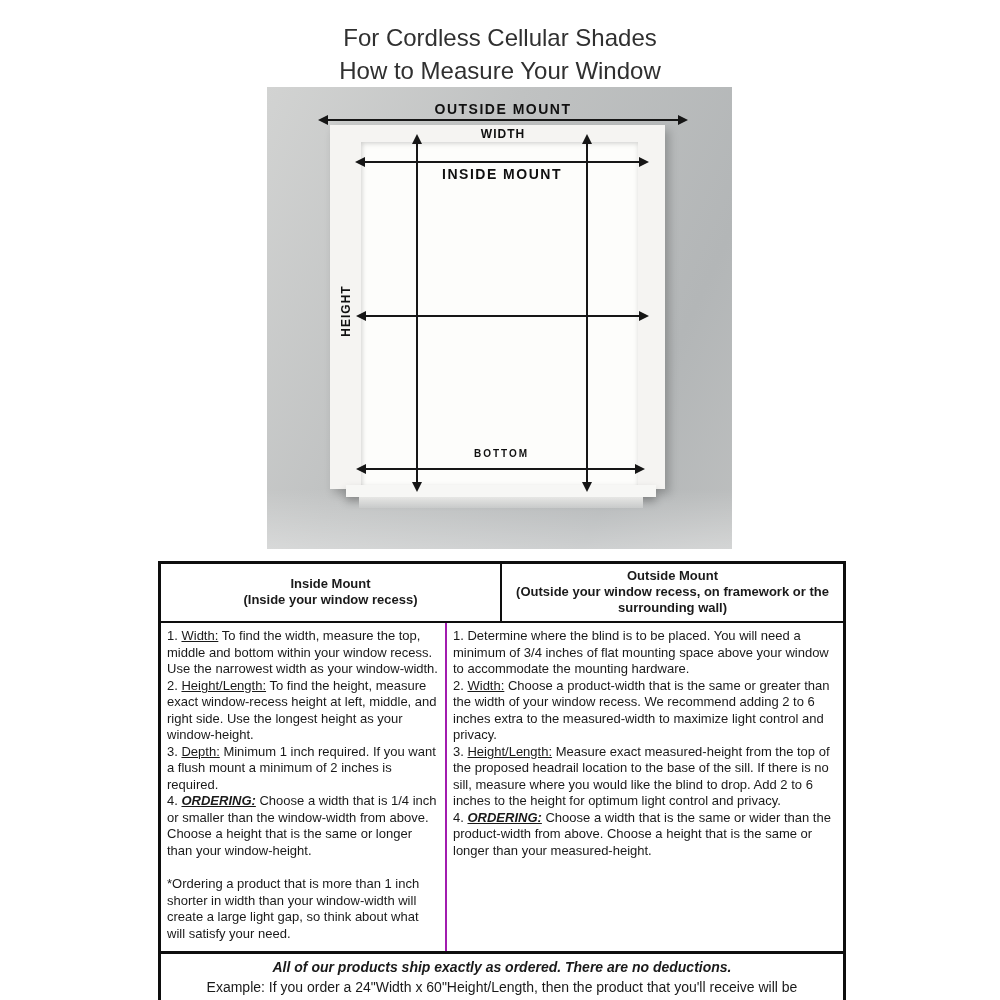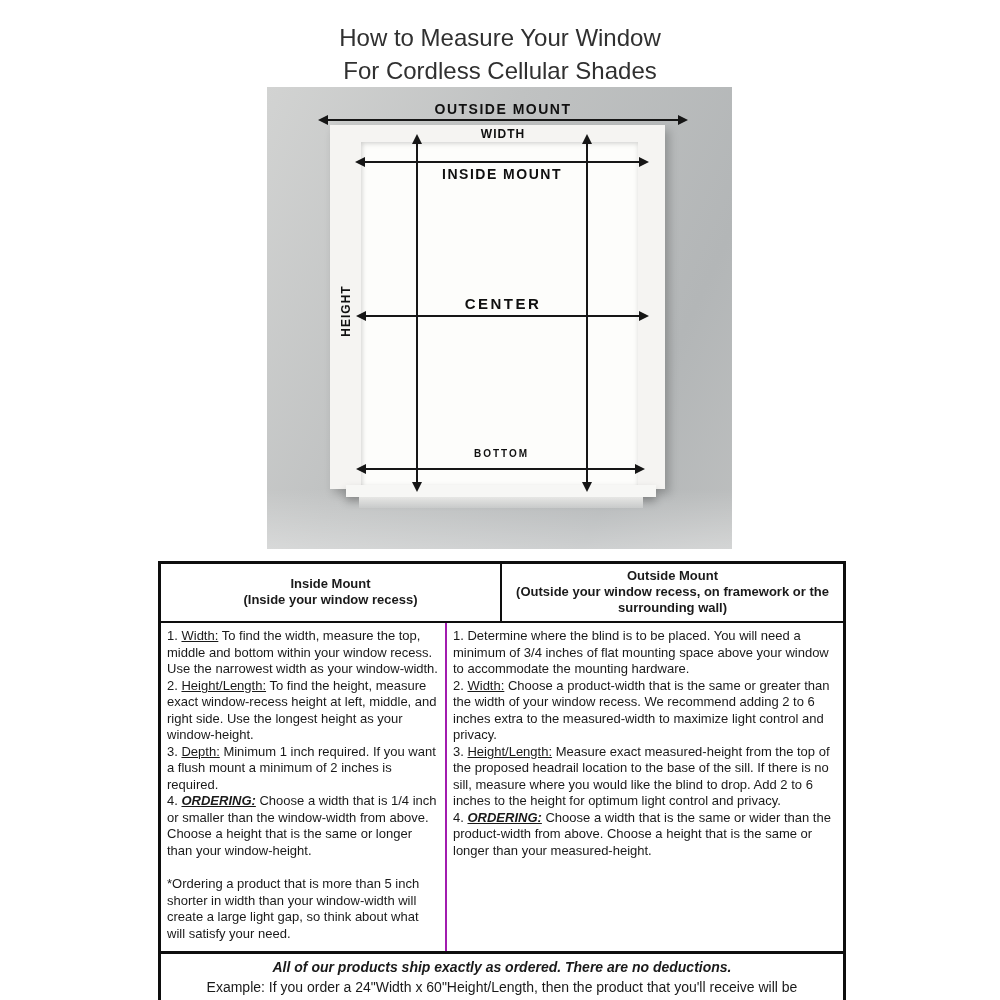--- a/index.html
+++ b/index.html
@@ -70,42 +70,41 @@
   .b { font-weight:bold;font-style:italic; }
   .tfoot { border-top:3px solid #0e0e0e; text-align:center; padding:3px 12px 9px;
            font-size:14px; line-height:20px; }
 </style>
 </head>
 <body>
 
 <div class="page">
 
   <div class="title">
+    <div>For Cordless Cellular Shades</div>
     <div>How to Measure Your Window</div>
-    <div>For Cordless Cellular Shades</div>
   </div>
 
   <div class="photo">
     <div class="frame"></div>
     <div class="recess"></div>
     <div class="sill"></div>
     <div class="sill-fascia"></div>
 
     <div class="h-arrow arr-outside"></div>
     <div class="h-arrow arr-inside"></div>
     <div class="h-arrow arr-center"></div>
     <div class="h-arrow arr-bottom"></div>
     <div class="v-arrow arr-v1"></div>
     <div class="v-arrow arr-v2"></div>
 
     <div class="lbl lbl-outside">OUTSIDE MOUNT</div>
     <div class="lbl lbl-width">WIDTH</div>
     <div class="lbl lbl-inside">INSIDE MOUNT</div>
     <div class="lbl lbl-height">HEIGHT</div>
-    <div class="lbl lbl-center">CENTER</div>
     <div class="lbl lbl-bottom">BOTTOM</div>
   </div>
 
   <div class="mtable">
     <div class="thead">
       <div class="th th-left">
         <div>Inside Mount</div>
         <div>(Inside your window recess)</div>
       </div>
       <div class="th th-right">
@@ -113,21 +112,21 @@
         <div>(Outside your window recess, on framework or the surrounding wall)</div>
       </div>
     </div>
 
     <div class="tbody">
       <div class="td td-left">
         <p class="item"><span>1.</span> <span class="u">Width:</span> <span>To find the width, measure the top, middle and bottom within your window recess. Use the narrowest width as your window-width.</span></p>
         <p class="item"><span>2.</span> <span class="u">Height/Length:</span> <span>To find the height, measure exact window-recess height at left, middle, and right side. Use the longest height as your window-height.</span></p>
         <p class="item"><span>3.</span> <span class="u">Depth:</span> <span>Minimum 1 inch required. If you want a flush mount a minimum of 2 inches is required.</span></p>
         <p class="item"><span>4.</span> <span class="u b">ORDERING:</span> <span>Choose a width that is 1/4 inch or smaller than the window-width from above. Choose a height that is the same or longer than your window-height.</span></p>
-        <p class="item note">*Ordering a product that is more than 5 inch shorter in width than your window-width will create a large light gap, so think about what will satisfy your need.</p>
+        <p class="item note">*Ordering a product that is more than 1 inch shorter in width than your window-width will create a large light gap, so think about what will satisfy your need.</p>
       </div>
       <div class="td td-right">
         <p class="item"><span>1.</span> <span class="u"></span> <span>Determine where the blind is to be placed. You will need a minimum of 3/4 inches of flat mounting space above your window to accommodate the mounting hardware.</span></p>
         <p class="item"><span>2.</span> <span class="u">Width:</span> <span>Choose a product-width that is the same or greater than the width of your window recess. We recommend adding 2 to 6 inches extra to the measured-width to maximize light control and privacy.</span></p>
         <p class="item"><span>3.</span> <span class="u">Height/Length:</span> <span>Measure exact measured-height from the top of the proposed headrail location to the base of the sill. If there is no sill, measure where you would like the blind to drop. Add 2 to 6 inches to the height for optimum light control and privacy.</span></p>
         <p class="item"><span>4.</span> <span class="u b">ORDERING:</span> <span>Choose a width that is the same or wider than the product-width from above. Choose a height that is the same or longer than your measured-height.</span></p>
       </div>
     </div>
 
     <div class="tfoot">

